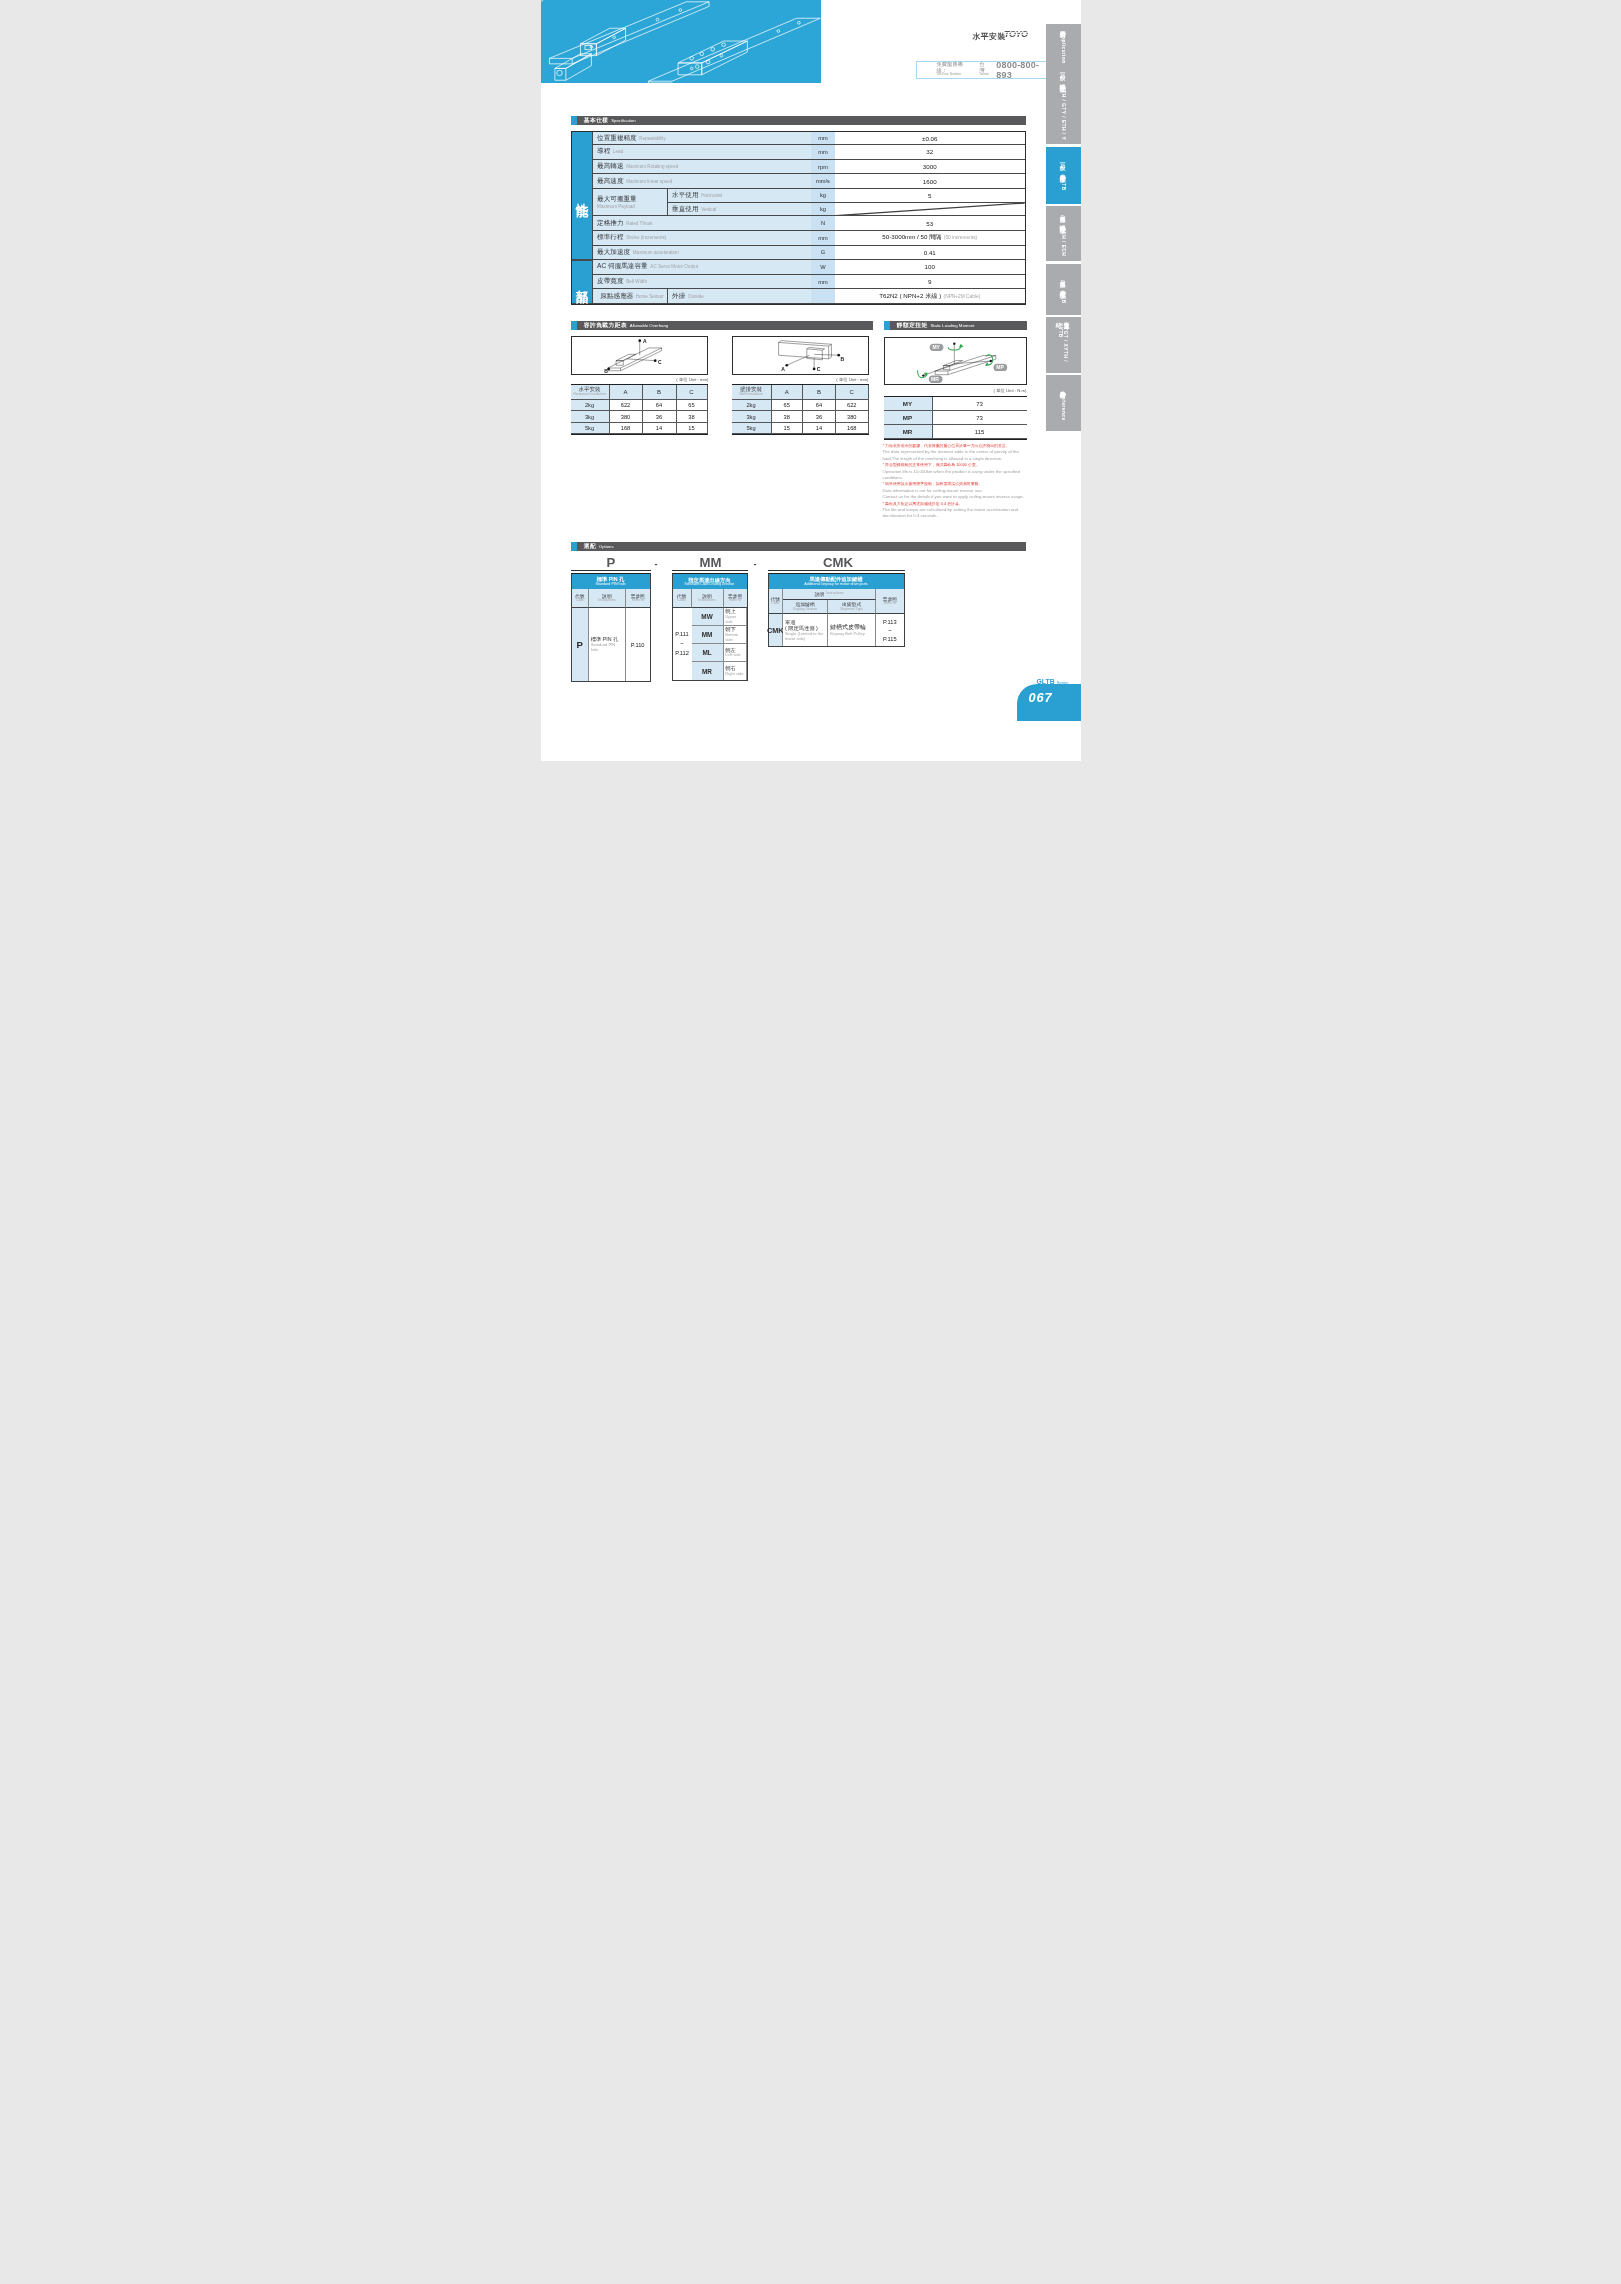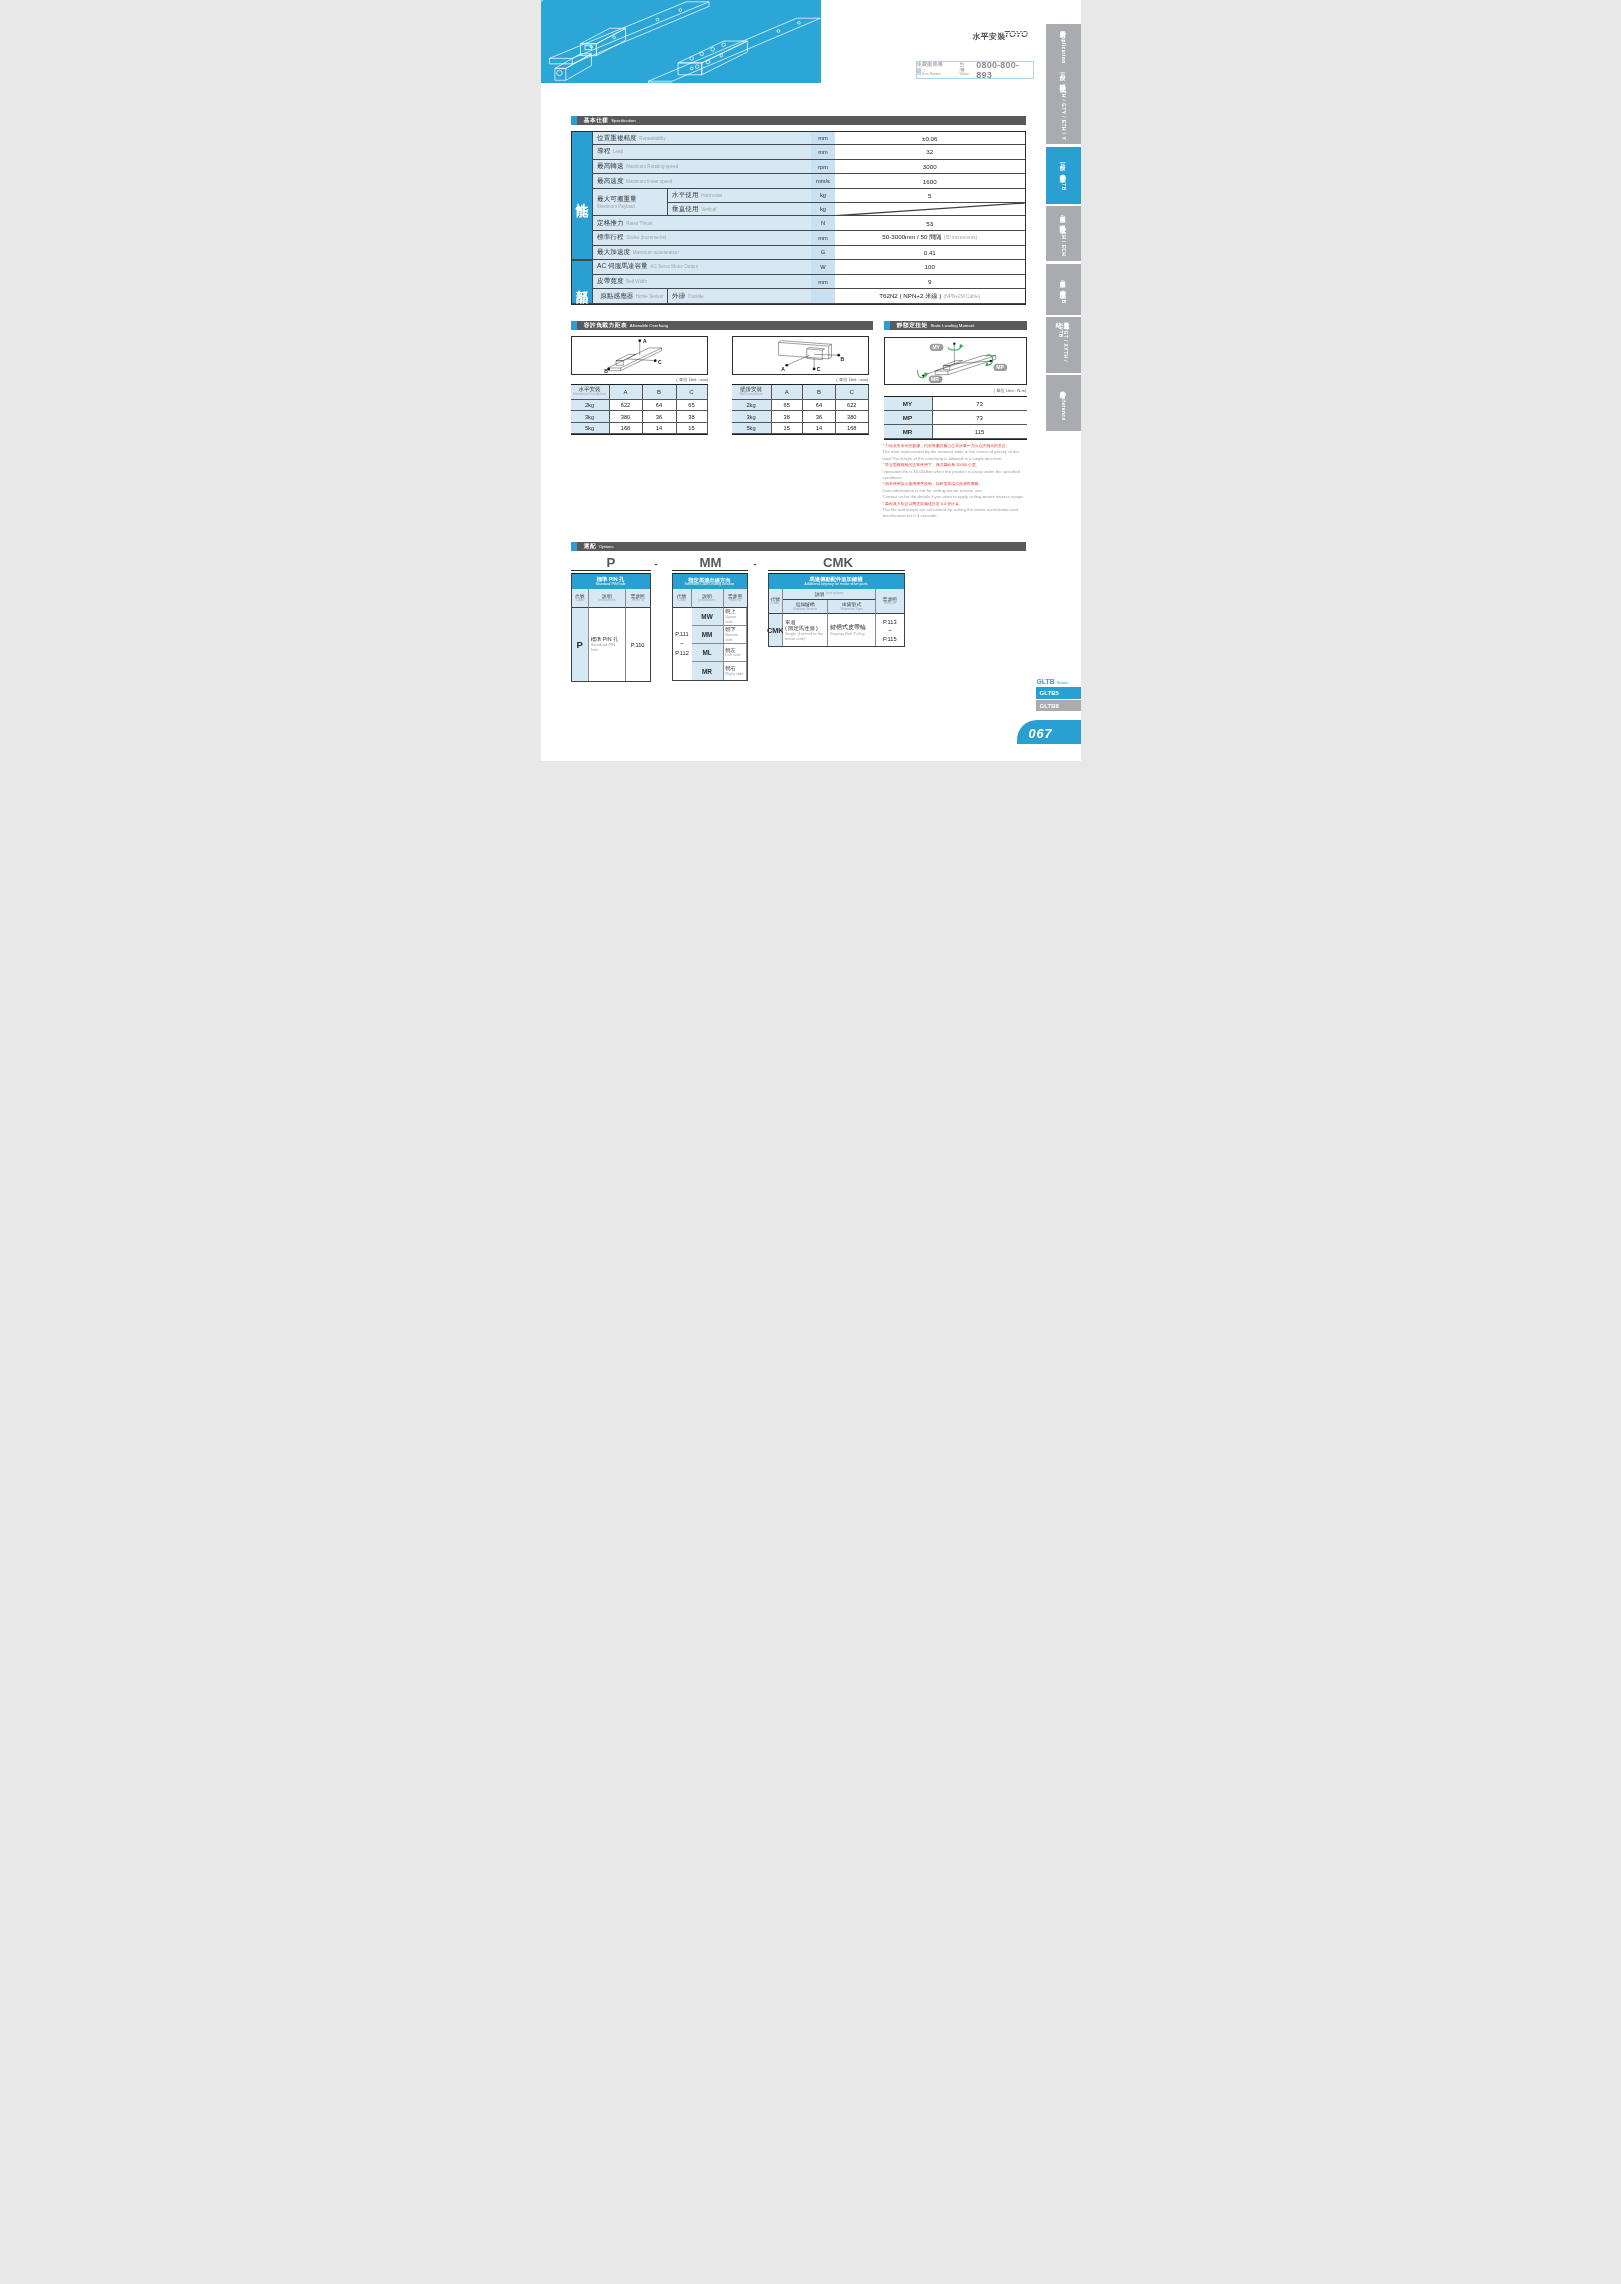--- a/index.html
+++ b/index.html
@@ -4,21 +4,21 @@
 <style>
   html,body{margin:0;padding:0;background:#e8e8e8;font-family:"Liberation Sans",sans-serif;}
   #page{position:relative;width:540px;height:761px;background:#ffffff;overflow:hidden;margin:0 auto;}
   .abs{position:absolute;}
 
   
   #hero{left:0;top:0;width:280px;height:83px;background:#2BA6D6;}
 
   
   #product-title{left:432px;top:31px;font-size:7.8px;font-weight:bold;color:#4F5052;letter-spacing:0.5px;}
-  #tollbox{left:375px;top:61px;width:116px;height:15.5px;border:0.5px solid #A7D8EF;display:flex;align-items:center;justify-content:center;gap:7px;}
+  #tollbox{left:375px;top:61px;width:116px;height:15.5px;border:0.5px solid #A7D8EF;display:flex;align-items:center;justify-content:center;gap:7px;padding-left:20px;}
   .toll-zh{font-size:5.3px;color:#8E8F92;display:block;line-height:5.5px;}
   .toll-en{font-size:3.2px;color:#9B9C9F;display:block;line-height:3.7px;}
   #toll-phone{font-size:9px;font-weight:bold;color:#8C8D90;letter-spacing:0.2px;}
 
   
   .side-tab{left:505px;width:35px;background:#A9ABAE;writing-mode:vertical-rl;display:flex;align-items:center;justify-content:center;gap:3.2px;color:#fff;}
   .side-tab.active{background:#2AA0D2;}
   .side-zh{font-size:5.7px;font-weight:bold;letter-spacing:0.9px;}
   .side-code{font-size:4.8px;font-weight:bold;letter-spacing:0.5px;}
 
@@ -79,21 +79,21 @@
   .opt-codecell{background:#D7E8F5;display:flex;align-items:center;justify-content:center;font-weight:bold;color:#2B2C2E;border-right:0.5px solid #8A8B8E;box-sizing:border-box;}
   .opt-desc{background:#fff;display:flex;flex-direction:column;justify-content:center;padding:0.9px 1.8px;box-sizing:border-box;border-right:0.5px solid #8A8B8E;}
   .opt-refer{background:#fff;display:flex;flex-direction:column;align-items:center;justify-content:center;color:#232325;}
   .d-zh{font-size:5.3px;color:#343537;line-height:1.25;}
   .d-en{font-size:4.1px;color:#A2A3A6;line-height:1.2;}
 
   
   #gltb-series{left:496px;top:677px;color:#2AA0D2;}
   #gltb5{left:495px;top:687px;width:46px;height:12px;background:#2AA0D2;color:#fff;font-weight:bold;font-size:6px;display:flex;align-items:center;padding-left:4.1px;box-sizing:border-box;}
   #gltb8{left:495px;top:700px;width:46px;height:11.4px;background:#A9ABAE;color:#fff;font-weight:bold;font-size:6px;display:flex;align-items:center;padding-left:4.1px;box-sizing:border-box;}
-  #page-tab{left:476px;top:720px;width:64px;height:24px;background:#2AA0D2;border-top-left-radius:20px;}
+  #page-tab{left:476px;top:684px;width:64px;height:37px;background:#2AA0D2;border-top-left-radius:20px;}
   #page-num{position:absolute;left:12px;top:5.5px;color:#fff;font-size:12.8px;font-weight:bold;font-style:italic;letter-spacing:0.9px;}
 </style>
 </head>
 <body>
 
 <div id="page">
 
   <div class="abs" id="hero">
     <svg width="280" height="83" viewBox="0 0 613 182">
       <g fill="none" stroke="#ffffff" stroke-width="1.6">

